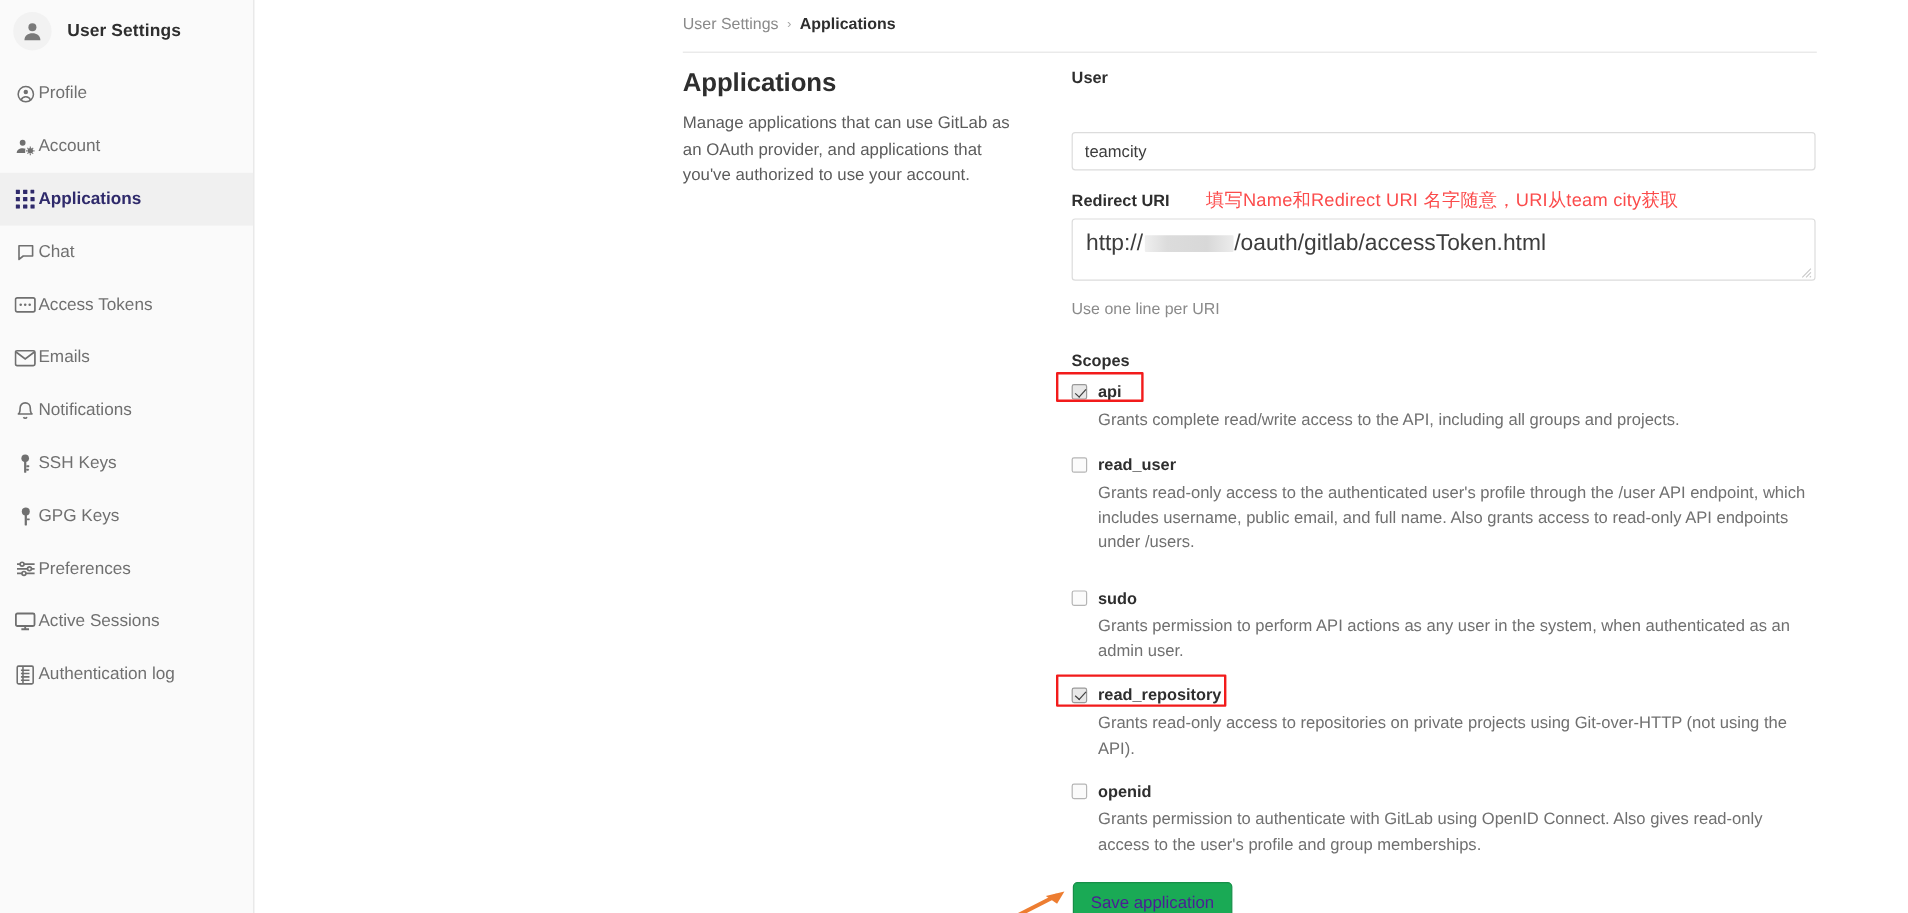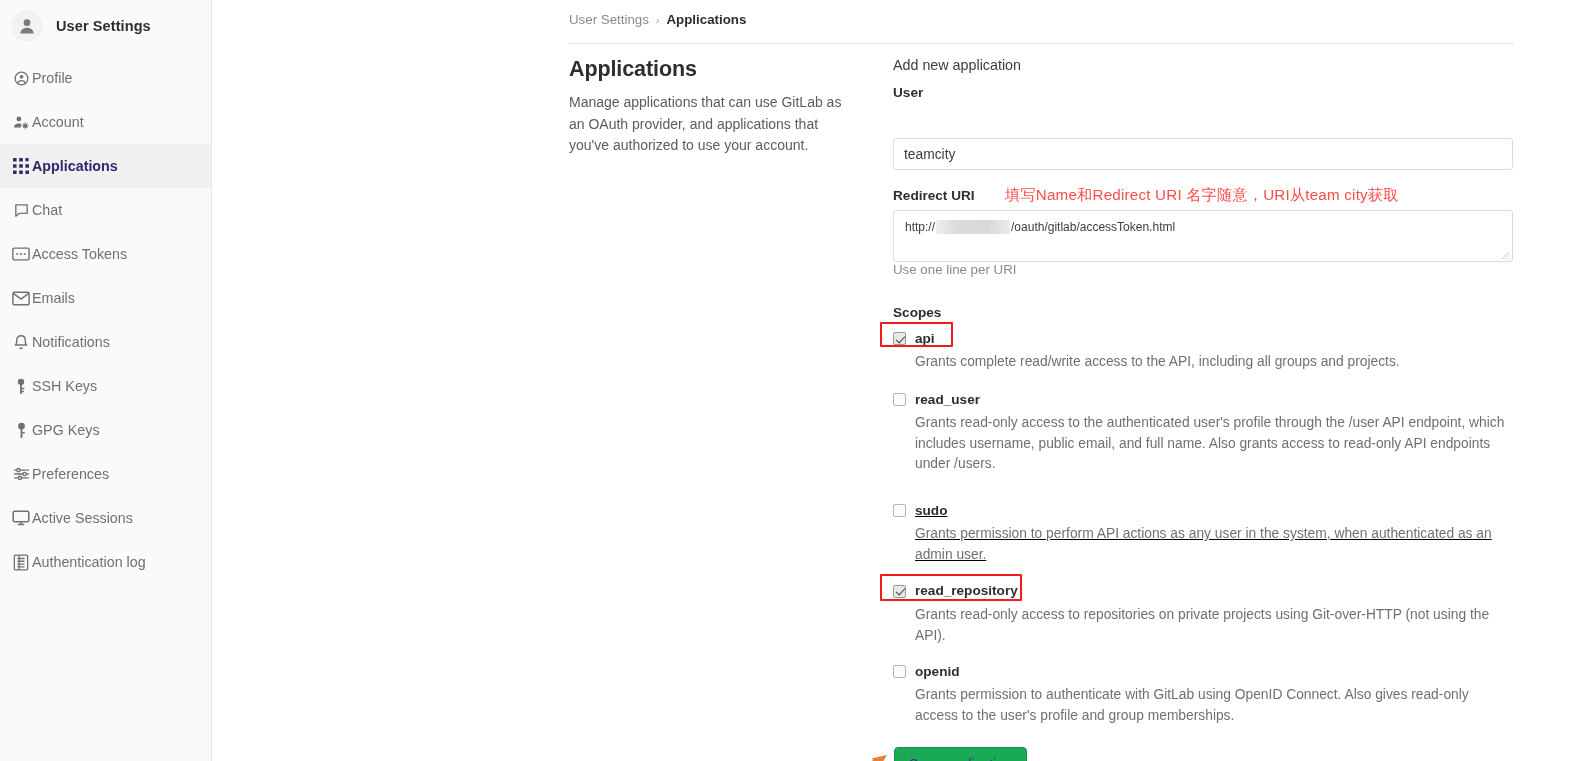--- a/index.html
+++ b/index.html
@@ -168,21 +168,21 @@
     height: 52px;
     margin-top: 7px;
     border: 1px solid #dcdcdc;
     border-radius: 3px;
     background: #fff;
     overflow: hidden;
   }
   .ta-line {
     position: absolute;
     left: 11px; top: 9px;
-    font-size: 12px;
+    font-size: 19px;
     color: #3d3d3d;
     display: flex;
     align-items: center;
     white-space: nowrap;
   }
   .redact {
     display: inline-block;
     width: 74px;
     height: 14px;
     margin: 0 1px;
@@ -192,21 +192,21 @@
   }
   .resize-handle {
     position: absolute;
     right: 2px; bottom: 1px;
     width: 9px; height: 9px;
     opacity: .55;
   }
   .hint {
     font-size: 13.3px;
     color: #8a8a8a;
-    margin-top: 0;
+    margin-top: 16px;
   }
 
   
   .scopes-head {
     font-size: 13.6px;
     font-weight: bold;
     color: #2e2e2e;
     margin-top: 28px;
     margin-bottom: 10px;
   }
@@ -455,21 +455,20 @@
 
     <div class="hr-top"></div>
 
     <div class="desc-col">
       <h1 class="desc-title">Applications</h1>
       <div class="desc-body">Manage applications that can use GitLab as an OAuth provider, and applications that you've authorized to use your account.</div>
     </div>
 
     <div class="form-col">
 
-      <div class="form-head">Add new application</div>
 
       <label class="field-label">User</label>
       <input class="ipt" type="text" value="teamcity" style="">
 
       <div class="redirect-row">
         <label class="field-label">Redirect URI</label>
         <div class="annotation">填写Name和Redirect URI 名字随意，URI从team city获取</div>
 
         <div class="ta-wrap">
           <div class="ta-line">
@@ -499,21 +498,21 @@
       
       <div class="scope" style="margin-top:18px;">
         <div class="scope-row">
           <span class="cb"></span>
           <span class="scope-name">read_user</span>
         </div>
         <div class="scope-desc">Grants read-only access to the authenticated user's profile through the /user API endpoint, which includes username, public email, and full name. Also grants access to read-only API endpoints under /users.</div>
       </div>
 
       
-      <div class="scope" style="margin-top:27px;text-decoration:underline;">
+      <div class="scope" style="margin-top:27px;">
         <div class="scope-row">
           <span class="cb"></span>
           <span class="scope-name">sudo</span>
         </div>
         <div class="scope-desc">Grants permission to perform API actions as any user in the system, when authenticated as an admin user.</div>
       </div>
 
       
       <div class="scope" style="margin-top:17px;">
         <div class="scope-row">

